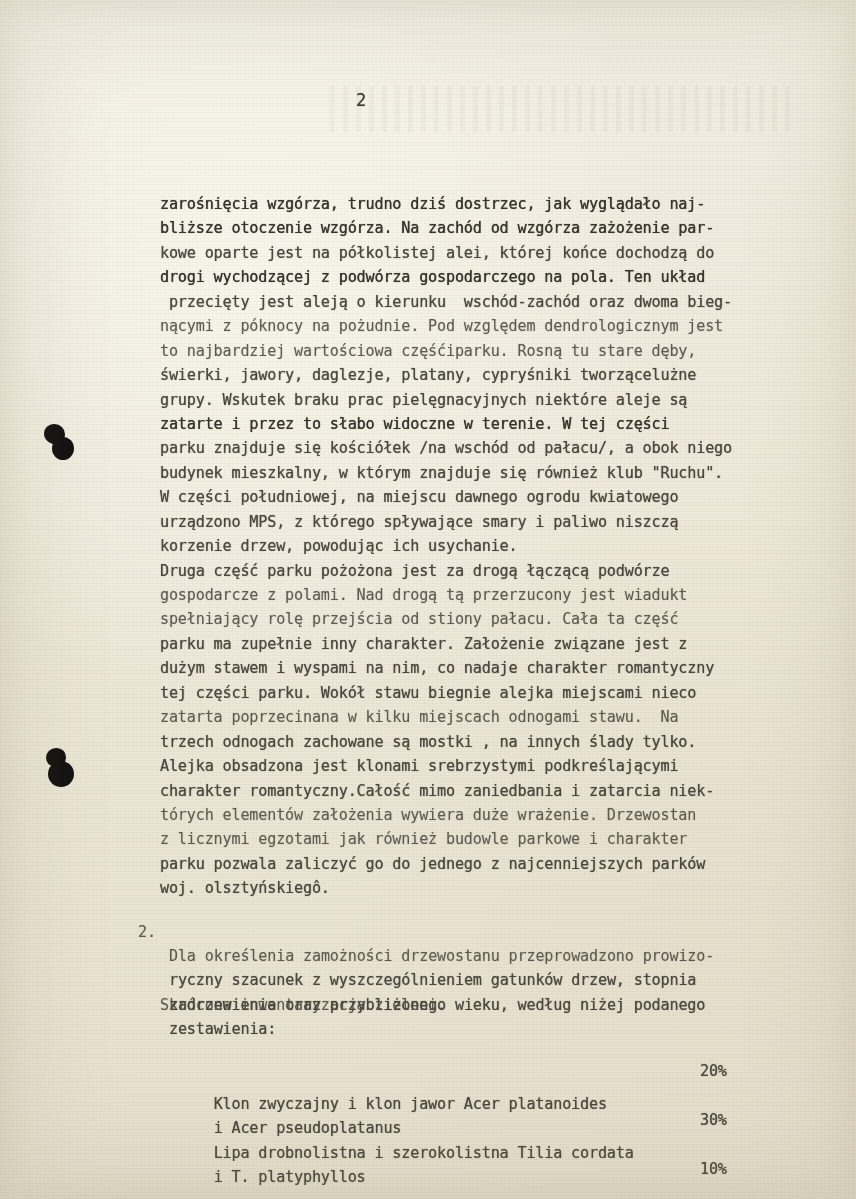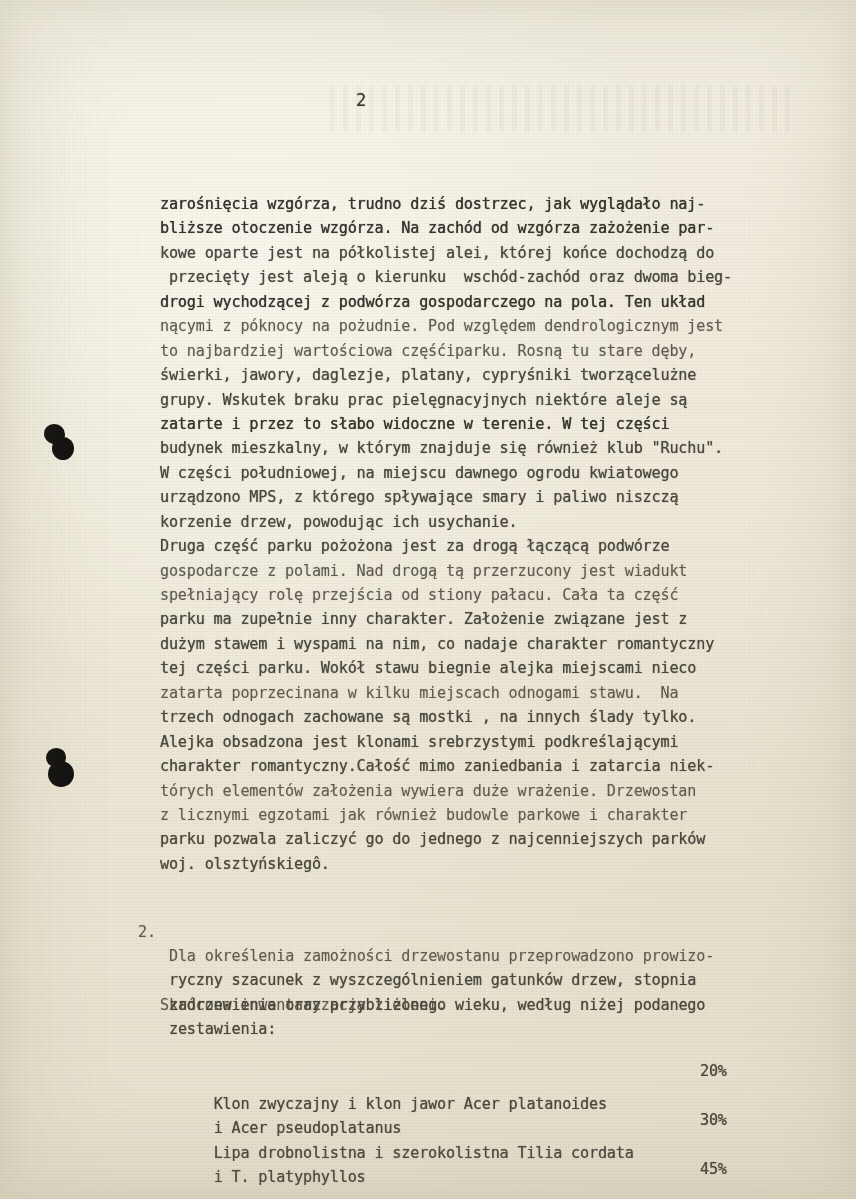--- a/index.html
+++ b/index.html
@@ -164,27 +164,28 @@
 
   <div id="grain"></div>
   <div id="smudge-top"></div>
 
   <div id="page-number">2</div>
 
   <div id="body-text">
     <div class="tline ink-dark">zarośnięcia wzgórza, trudno dziś dostrzec, jak wyglądało naj-</div>
     <div class="tline ink-dark">bliższe otoczenie wzgórza. Na zachód od wzgórza zażożenie par-</div>
     <div class="tline ink-mid">kowe oparte jest na półkolistej alei, której końce dochodzą do</div>
+    <div class="tline ink-dark">drogi wychodzącej z podwórza gospodarczego na pola. Ten układ</div>
     <div class="tline ink-mid"> przecięty jest aleją o kierunku  wschód-zachód oraz dwoma bieg-</div>
-    <div class="tline ink-dark">drogi wychodzącej z podwórza gospodarczego na pola. Ten układ</div>
     <div class="tline ink-light">nącymi z póknocy na pożudnie. Pod względem dendrologicznym jest</div>
     <div class="tline ink-light">to najbardziej wartościowa częśćiparku. Rosną tu stare dęby,</div>
     <div class="tline ink-mid">świerki, jawory, daglezje, platany, cypryśniki tworzącelużne</div>
     <div class="tline ink-mid">grupy. Wskutek braku prac pielęgnacyjnych niektóre aleje są</div>
     <div class="tline ink-dark">zatarte i przez to słabo widoczne w terenie. W tej części</div>
+    <div class="tline ink-mid">parku znajduje się kościółek /na wschód od pałacu/, a obok niego</div>
     <div class="tline ink-mid">budynek mieszkalny, w którym znajduje się również klub "Ruchu".</div>
     <div class="tline ink-mid">W części południowej, na miejscu dawnego ogrodu kwiatowego</div>
     <div class="tline ink-mid">urządzono MPS, z którego spływające smary i paliwo niszczą</div>
     <div class="tline ink-mid">korzenie drzew, powodując ich usychanie.</div>
     <div class="tline ink-mid">Druga część parku pożożona jest za drogą łączącą podwórze</div>
     <div class="tline ink-light">gospodarcze z polami. Nad drogą tą przerzucony jest wiadukt</div>
     <div class="tline ink-light">spełniający rolę przejścia od stiony pałacu. Cała ta część</div>
     <div class="tline ink-mid">parku ma zupełnie inny charakter. Założenie związane jest z</div>
     <div class="tline ink-mid">dużym stawem i wyspami na nim, co nadaje charakter romantyczny</div>
     <div class="tline ink-mid">tej części parku. Wokół stawu biegnie alejka miejscami nieco</div>
@@ -223,21 +224,21 @@
     <div class="srow">
       <span>i Acer pseudoplatanus</span>
       <span class="pct">30%</span>
     </div>
     <div class="srow">
       <span>Lipa drobnolistna i szerokolistna Tilia cordata</span>
       <span class="pct"></span>
     </div>
     <div class="srow">
       <span>i T. platyphyllos</span>
-      <span class="pct">45%</span>
+      <span class="pct">10%</span>
     </div>
   </div>
 
   <div class="blot" id="blot-1">
     <span class="b1"></span>
       <span class="b2"></span>
   </div>
   <div class="blot" id="blot-2">
     <span class="b1"></span>
       <span class="b2"></span>

